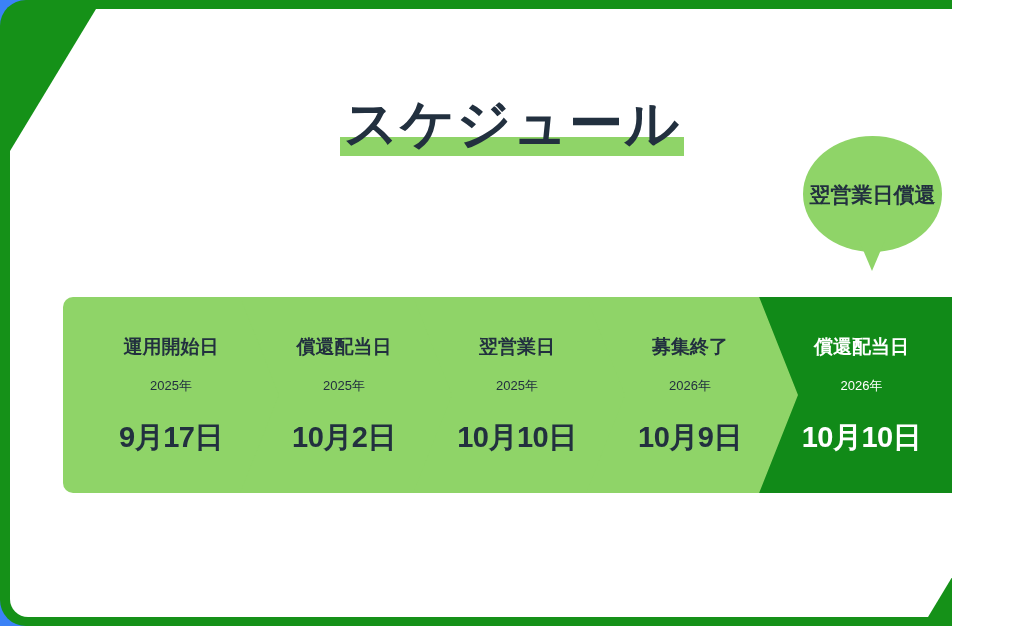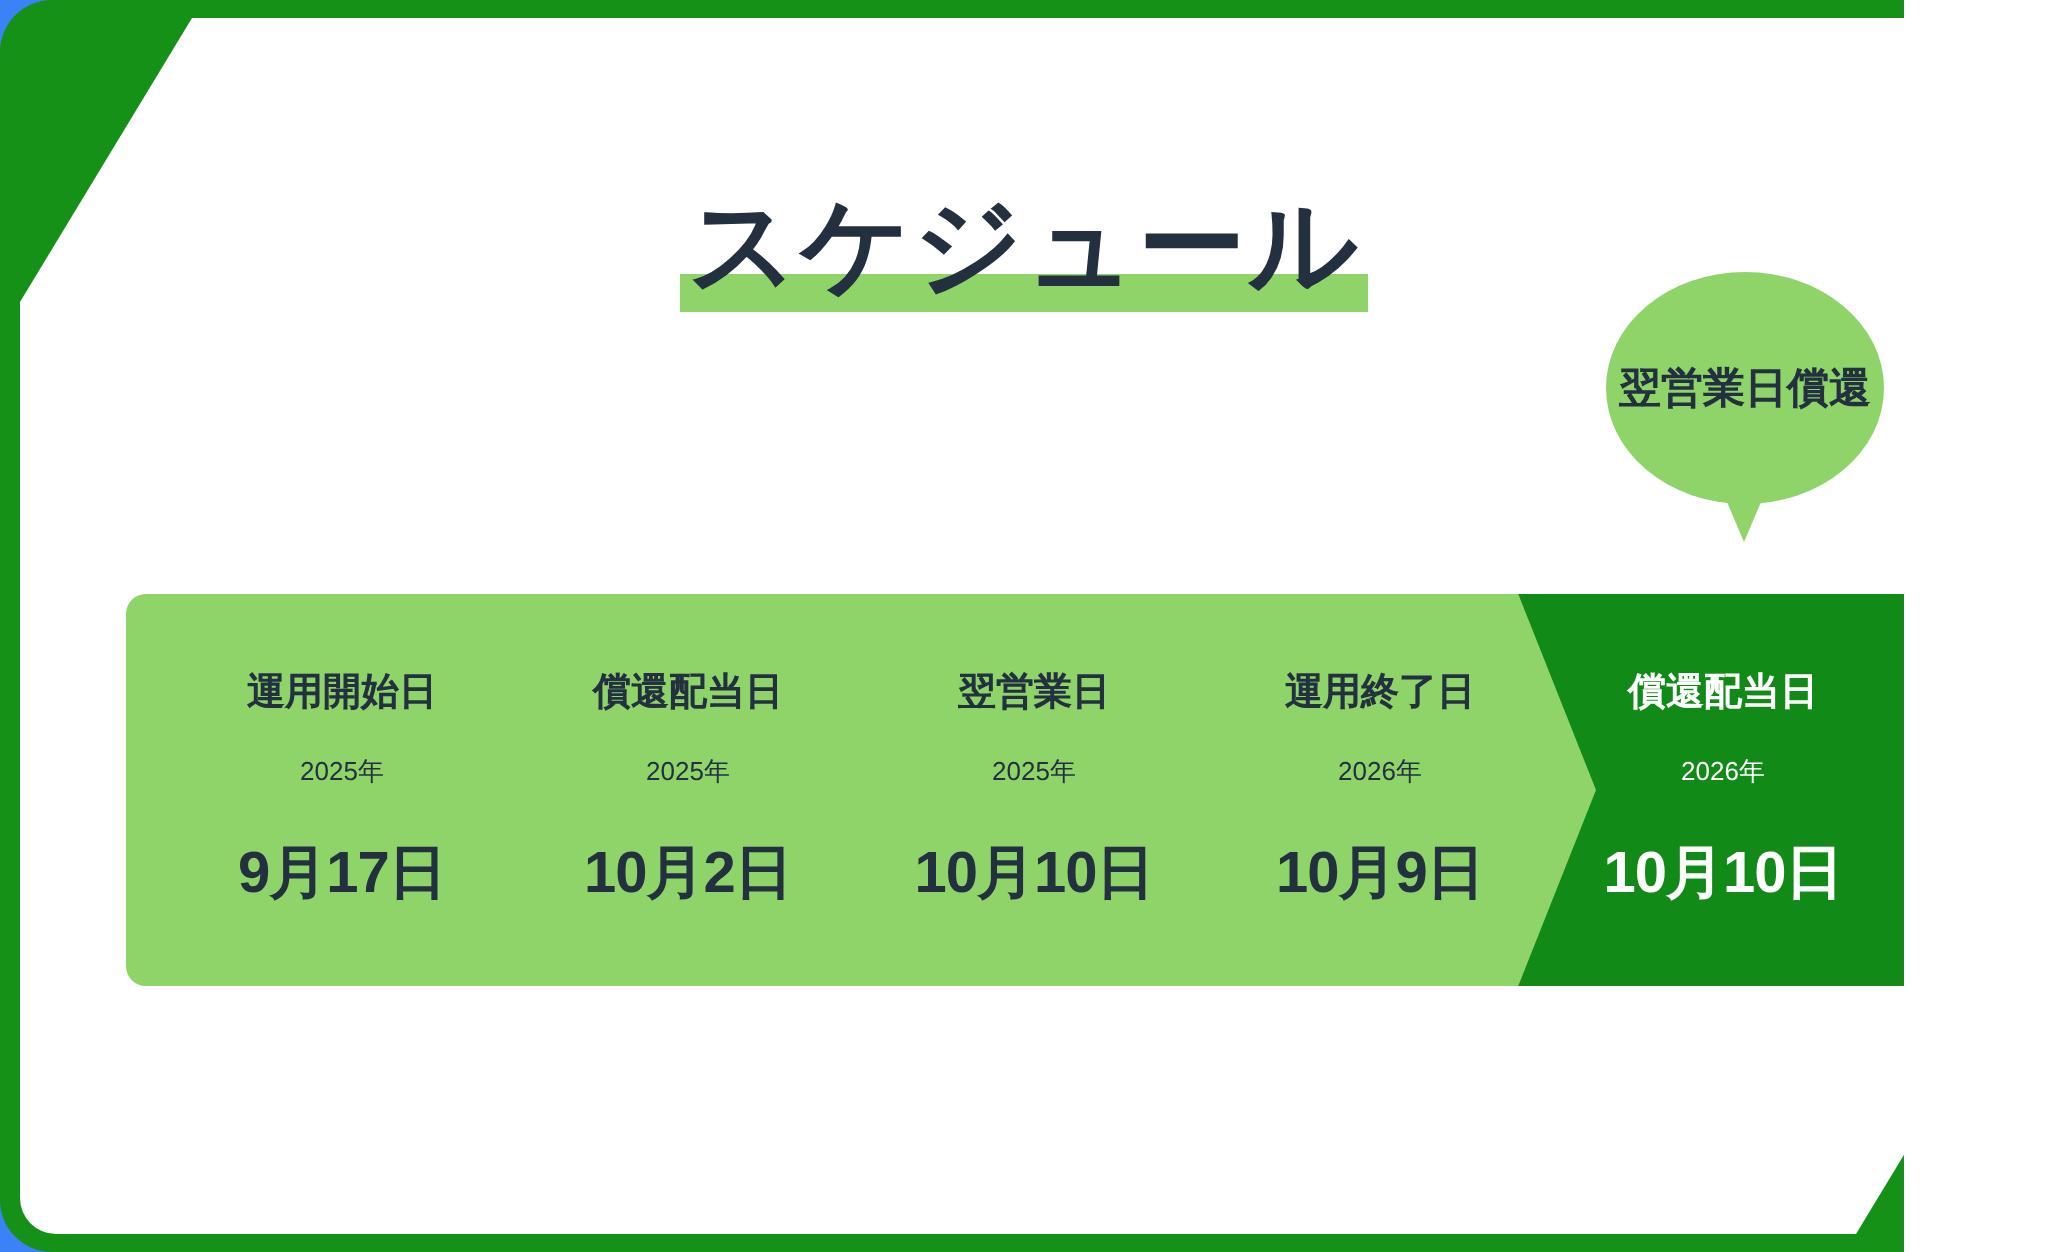--- a/index.html
+++ b/index.html
@@ -235,21 +235,21 @@
       <div class="chev-content">
         <div class="chev-label">翌営業日</div>
         <div class="chev-year">2025年</div>
         <div class="chev-date">10月10日</div>
       </div>
     </div>
 
     <div class="chev mid" style="left:519px;width:216px;z-index:2;">
       <div class="chev-body"></div>
       <div class="chev-content">
-        <div class="chev-label">運用終了日</div>
+        <div class="chev-label">募集終了</div>
         <div class="chev-year">2026年</div>
         <div class="chev-date">10月9日</div>
       </div>
     </div>
 
     <div class="chev last" style="left:692px;width:213px;z-index:1;">
       <div class="chev-body"></div>
       <div class="chev-content">
         <div class="chev-label">償還配当日</div>
         <div class="chev-year">2026年</div>

